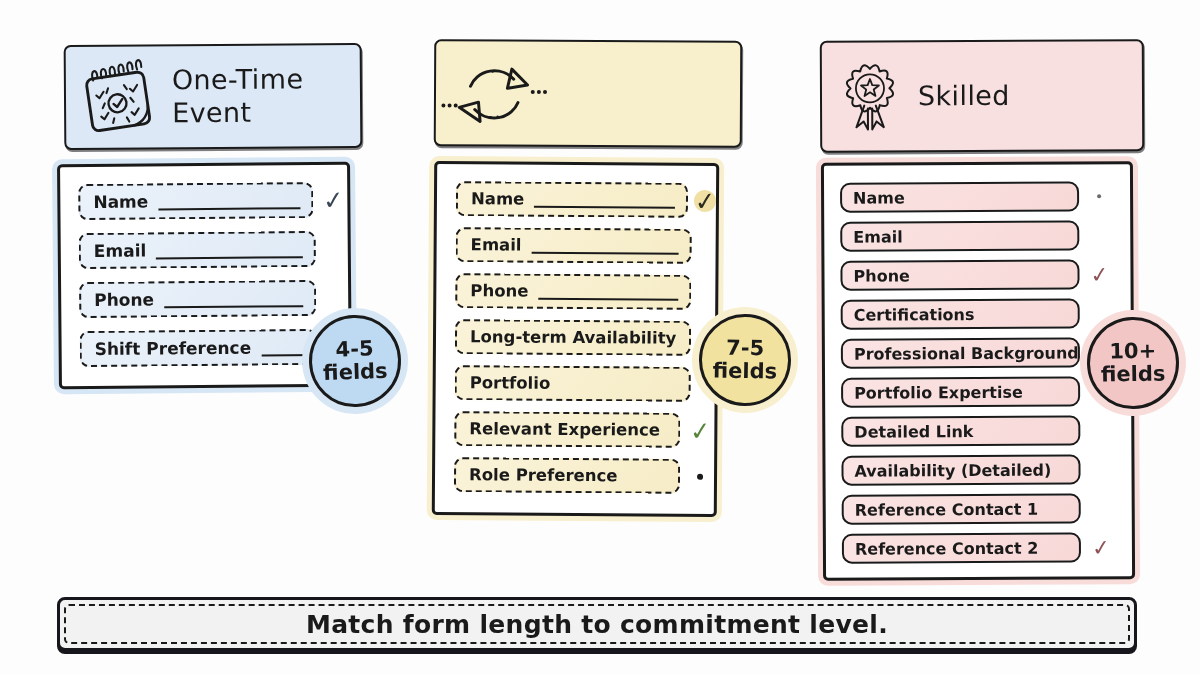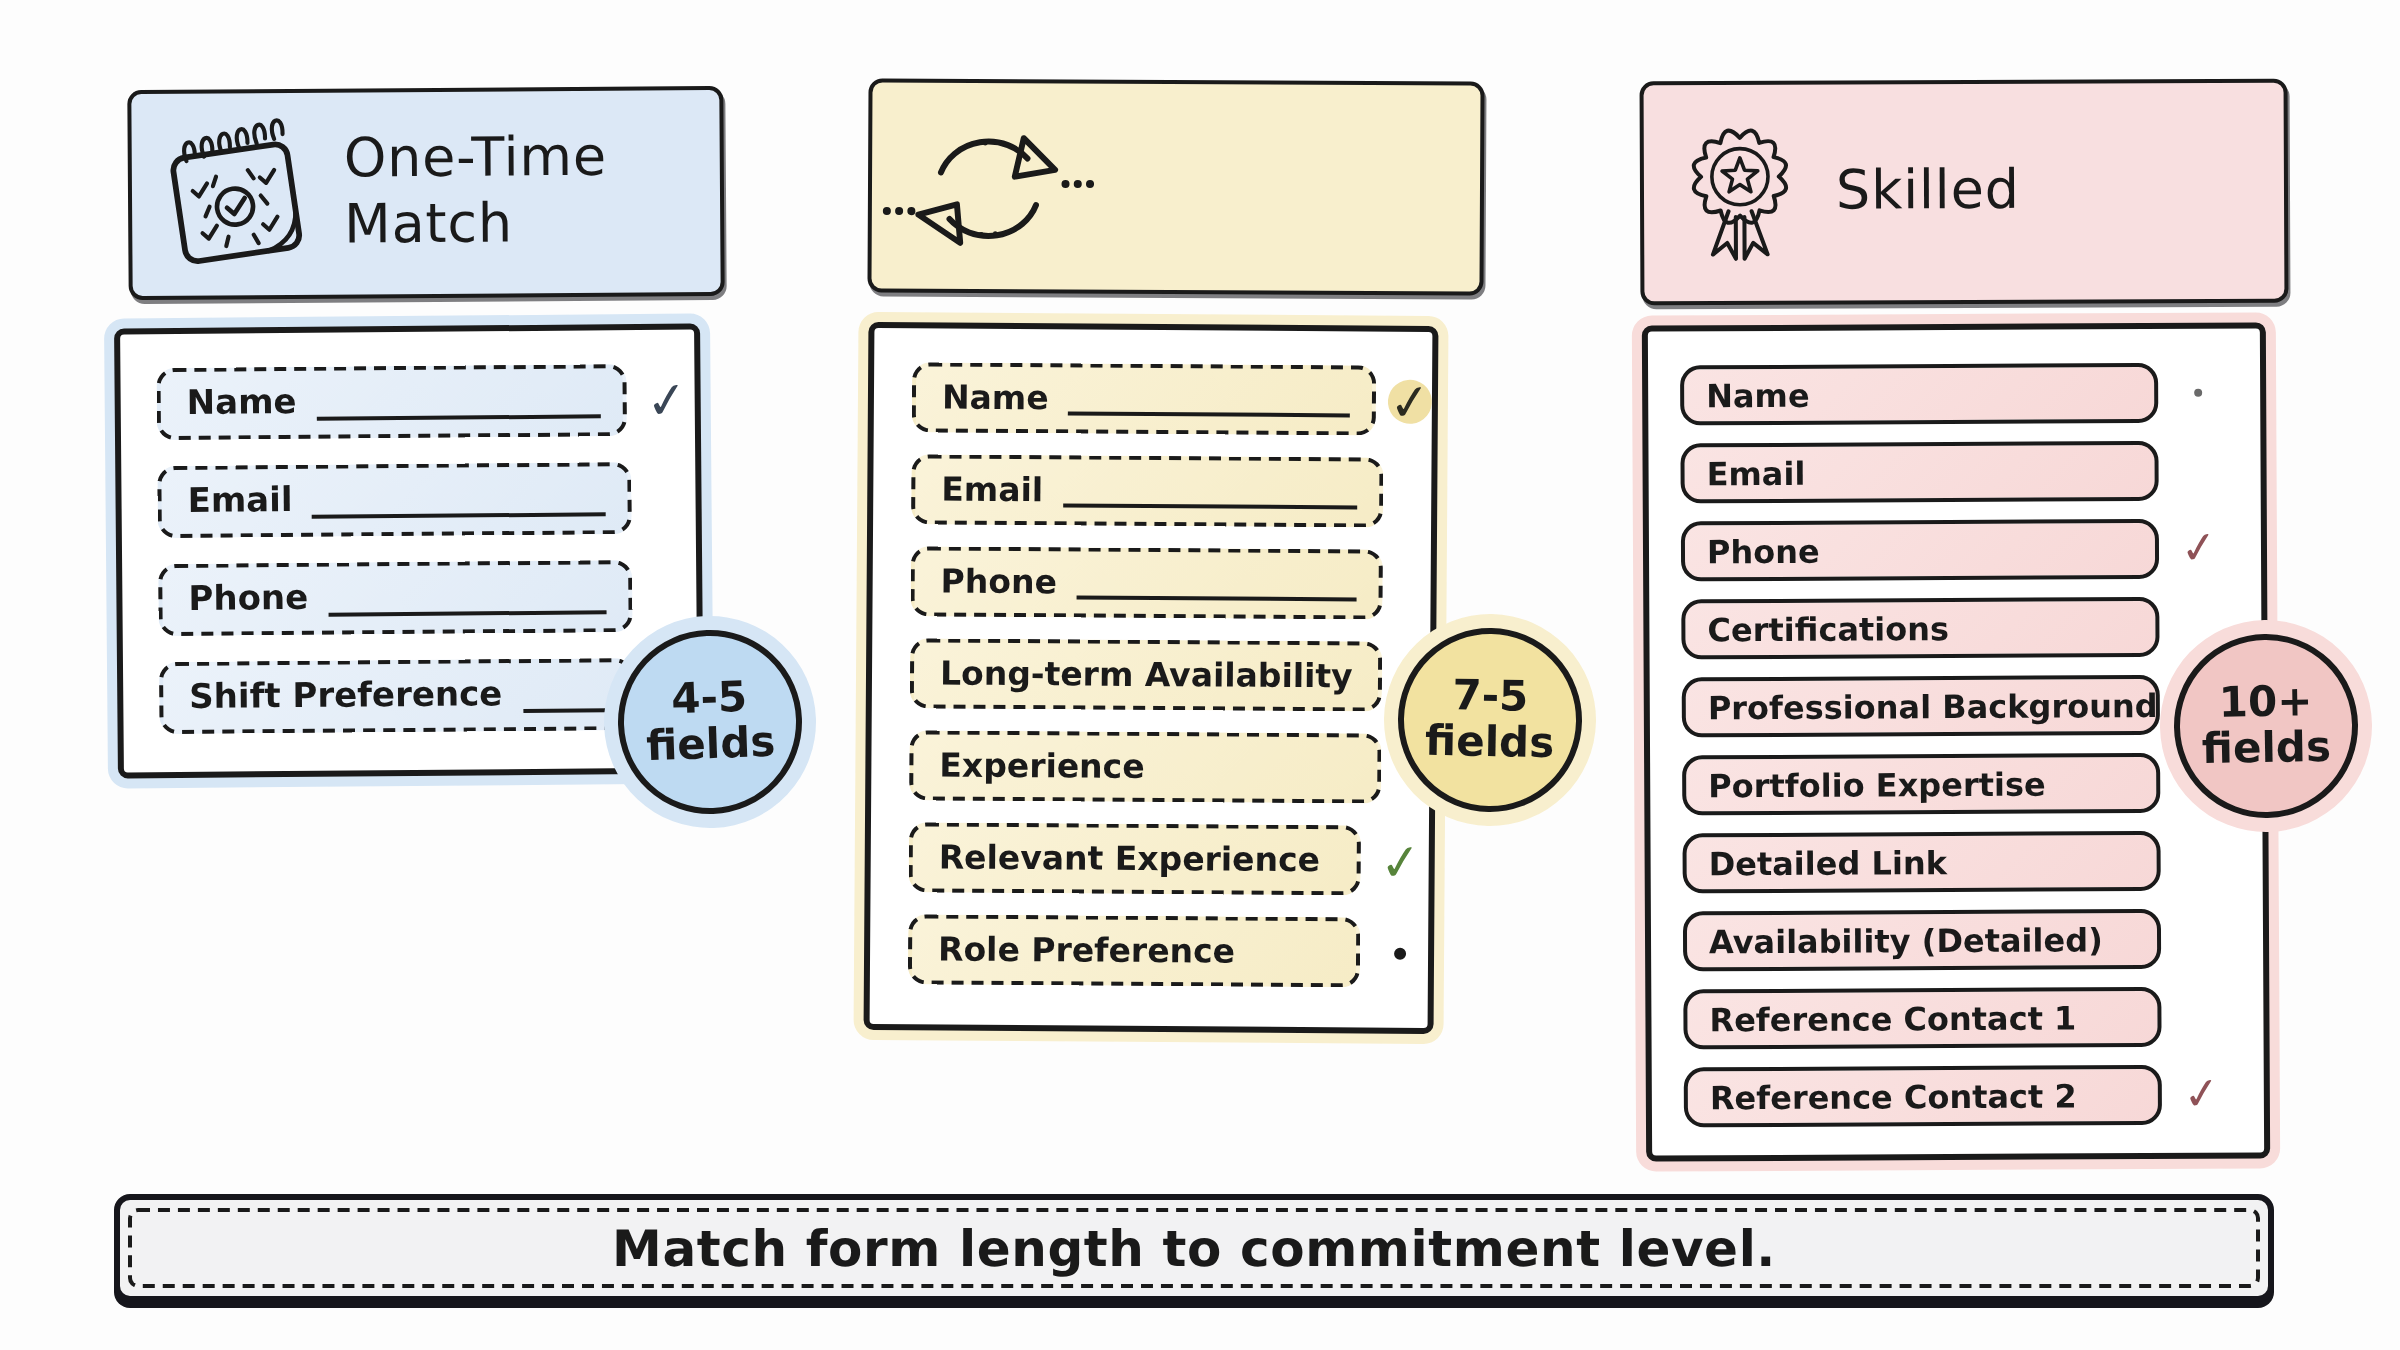--- a/index.html
+++ b/index.html
@@ -109,21 +109,21 @@
                   <path d="M58,37 l2.5,5"></path>
                   <path d="M34,54 l-3,5"></path>
                   <path d="M63,52 l3,5"></path>
                   <path d="M42,72 l-2,5"></path>
                   <path d="M56,73 l2,5"></path>
                 </g>
               </g>
             </svg></span>
           <div class="htitle">
             <div class="hline">One-Time</div>
-            <div class="hline">Match</div>
+            <div class="hline">Event</div>
           </div>
         </div>
         <div class="card" style="box-shadow: rgb(214, 230, 245) 0px 0px 0px 5px;">
           <div class="fields">
             <div class="frow">
               <div class="fbox dashed" style="background: linear-gradient(135deg, rgb(235, 242, 250), rgb(223, 234, 246));">
                 <span class="flabel">Name</span>
                 <span class="uline long"></span>
               </div>
               <span class="marker check" style="color: rgb(58, 70, 86);">✓</span>
@@ -197,21 +197,21 @@
                 <span class="uline long"></span>
               </div>
             </div>
             <div class="frow">
               <div class="fbox dashed" style="background: linear-gradient(135deg, rgb(250, 243, 217), rgb(246, 236, 198));">
                 <span class="flabel">Long-term Availability</span>
               </div>
             </div>
             <div class="frow">
               <div class="fbox dashed" style="background: linear-gradient(135deg, rgb(250, 243, 217), rgb(246, 236, 198));">
-                <span class="flabel">Experience</span>
+                <span class="flabel">Portfolio</span>
               </div>
             </div>
             <div class="frow">
               <div class="fbox dashed" style="background: linear-gradient(135deg, rgb(250, 243, 217), rgb(246, 236, 198));">
                 <span class="flabel">Relevant Experience</span>
               </div>
               <span class="marker check" style="color: rgb(87, 132, 59);">✓</span>
             </div>
             <div class="frow">
               <div class="fbox dashed" style="background: linear-gradient(135deg, rgb(250, 243, 217), rgb(246, 236, 198));">

